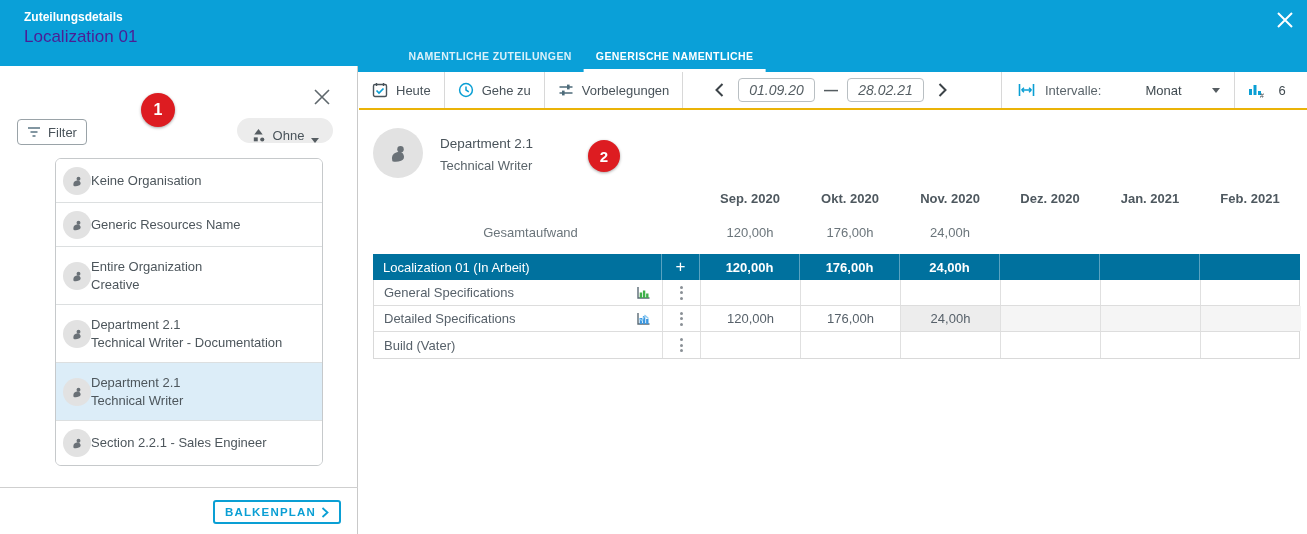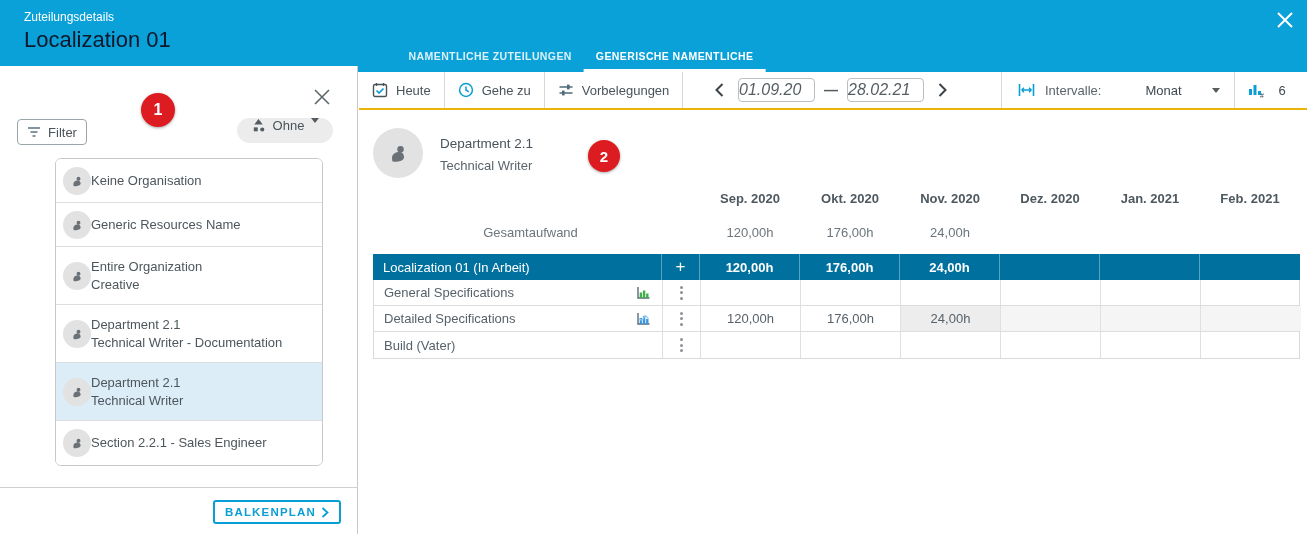--- a/index.html
+++ b/index.html
@@ -3,37 +3,37 @@
 <meta charset="utf-8">
 <style>
   * { margin:0; padding:0; box-sizing:border-box; }
   html,body { background:#fff; }
   #app {
     position:relative; width:1307px; height:534px; overflow:hidden;
     background:#fff; font-family:"Liberation Sans", sans-serif; color:#4a545a;
   }
   
   .topbar { position:absolute; left:0; top:0; width:1307px; height:72px; background:#0aa0d8; }
-  .topbar-subtitle { position:absolute; left:24px; top:10px; font-size:12px; font-weight:normal; color:#fff; }
-  .topbar-title { position:absolute; left:24px; top:27px; font-size:22px; color:#0f172a; }
+  .topbar-subtitle { position:absolute; left:24px; top:10px; font-size:12px; font-weight:bold; color:#fff; }
+  .topbar-title { position:absolute; left:24px; top:27px; font-size:17px; color:#4c1d95; }
   .topbar-close { position:absolute; right:10px; top:8px; width:24px; height:24px; cursor:pointer; }
   .tabs { position:absolute; left:581px; bottom:0; transform:translateX(-50%); display:flex; }
   .tab { display:flex; align-items:center; height:30px; padding:0 12px; font-size:10.5px; font-weight:bold;
          letter-spacing:.4px; color:rgba(255,255,255,.85); border-bottom:3px solid transparent; cursor:pointer; white-space:nowrap; }
   .tab.active { color:#fff; border-bottom-color:#fff; }
   
   .sidebar { position:absolute; left:0; top:66px; width:358px; height:468px; background:#fff; border-right:1px solid #c9c9c9; }
   .sidebar-close { position:absolute; left:311px; top:20px; width:22px; height:22px; cursor:pointer; }
   .marker { position:absolute; border-radius:50%; background:#dd1c21; color:#fff; font-weight:bold;
             display:flex; align-items:center; justify-content:center; box-shadow:0 1px 3px rgba(0,0,0,.35); }
   .marker-1 { left:141px; top:27px; width:34px; height:34px; font-size:16px; }
   .filter-btn { position:absolute; left:17px; top:53px; width:70px; height:26px; border:1px solid #9aa3a8; border-radius:4px;
                 background:#fff; display:flex; align-items:center; justify-content:center; gap:7px; font-size:13px; color:#49535a; cursor:pointer; }
   .ohne-pill { position:absolute; left:237px; top:52px; width:96px; height:25px; background:#ececec; border-radius:13px;
-               display:flex; align-items:flex-start; justify-content:center; gap:7px; font-size:13px; color:#49535a; cursor:pointer; }
+               display:flex; align-items:flex-end; justify-content:center; gap:7px; font-size:13px; color:#49535a; cursor:pointer; }
   .caret-down { width:0; height:0; border-left:4.5px solid transparent; border-right:4.5px solid transparent; border-top:5.5px solid #555c61; }
   .org-list { position:absolute; left:55px; top:92px; width:268px; border:1px solid #c6c9cb; border-radius:6px; overflow:hidden; background:#fff; }
   .org-item { display:flex; align-items:center; padding-left:7px; border-bottom:1px solid #dcdfe0; cursor:pointer; background:#fff; }
   .org-item:last-child { border-bottom:none; }
   .org-item.h1 { height:44px; } .org-item.h2 { height:58px; }
   .org-item.selected { background:#dcedf8; }
   .org-avatar { width:28px; height:28px; border-radius:50%; background:#e2e2e2; flex:0 0 auto;
                 display:flex; align-items:center; justify-content:center; }
   .org-text { display:flex; flex-direction:column; gap:4px; font-size:13px; color:#4d565c; line-height:14px; }
   .org-sub:empty { display:none; }
@@ -41,22 +41,22 @@
   .balkenplan-btn { position:absolute; left:213px; top:434px; width:128px; height:24px; background:#fff;
                     border:2px solid #0a9fd4; border-radius:3px; color:#0a9fd4; font-size:11.5px; font-weight:bold;
                     letter-spacing:1.2px; display:flex; align-items:center; justify-content:center; gap:5px; cursor:pointer; }
   
   .toolbar { position:absolute; left:359px; top:72px; width:1092px; height:38px; background:#fff; border-bottom:2px solid #eab308; }
   .tb-left { position:absolute; left:0; top:0; height:100%; display:flex; }
   .tb-btn { display:flex; align-items:center; gap:8px; padding:0 13px; height:100%; font-size:13px; color:#49535a;
             border-right:1px solid #d8d8d8; cursor:pointer; white-space:nowrap; }
   .date-group { position:absolute; left:352px; top:0; height:100%; display:flex; align-items:center; gap:9px; }
   .nav-chevron { width:18px; height:18px; cursor:pointer; }
-  .date-input { width:77px; height:24px; border:1px solid #b9bfc3; border-radius:4px; 
-                font-family:"Liberation Sans", sans-serif; font-size:16px; font-style:italic; color:#555e63; background:#fff; }
+  .date-input { width:77px; height:24px; border:1px solid #b9bfc3; border-radius:4px; text-align:center;
+                font-family:"Liberation Sans", sans-serif; font-size:14px; font-style:italic; color:#555e63; background:#fff; }
   .date-dash { color:#555c61; font-weight:bold; font-size:14px; }
   .tb-right { position:absolute; left:642px; top:0; height:100%; display:flex; align-items:center;
               border-left:1px solid #d8d8d8; padding-left:16px; font-size:13px; color:#5a646a; }
   .tb-sep { width:1px; height:100%; background:#d8d8d8; }
   
   .res-avatar { position:absolute; left:373px; top:128px; width:50px; height:50px; border-radius:50%; background:#e2e2e2;
                 display:flex; align-items:center; justify-content:center; }
   .res-name { position:absolute; left:440px; top:136px; font-size:13.5px; color:#49535a; }
   .res-role { position:absolute; left:440px; top:158px; font-size:13px; color:#5a646a; }
   .marker-2 { left:588px; top:140px; width:32px; height:32px; font-size:15px; }

